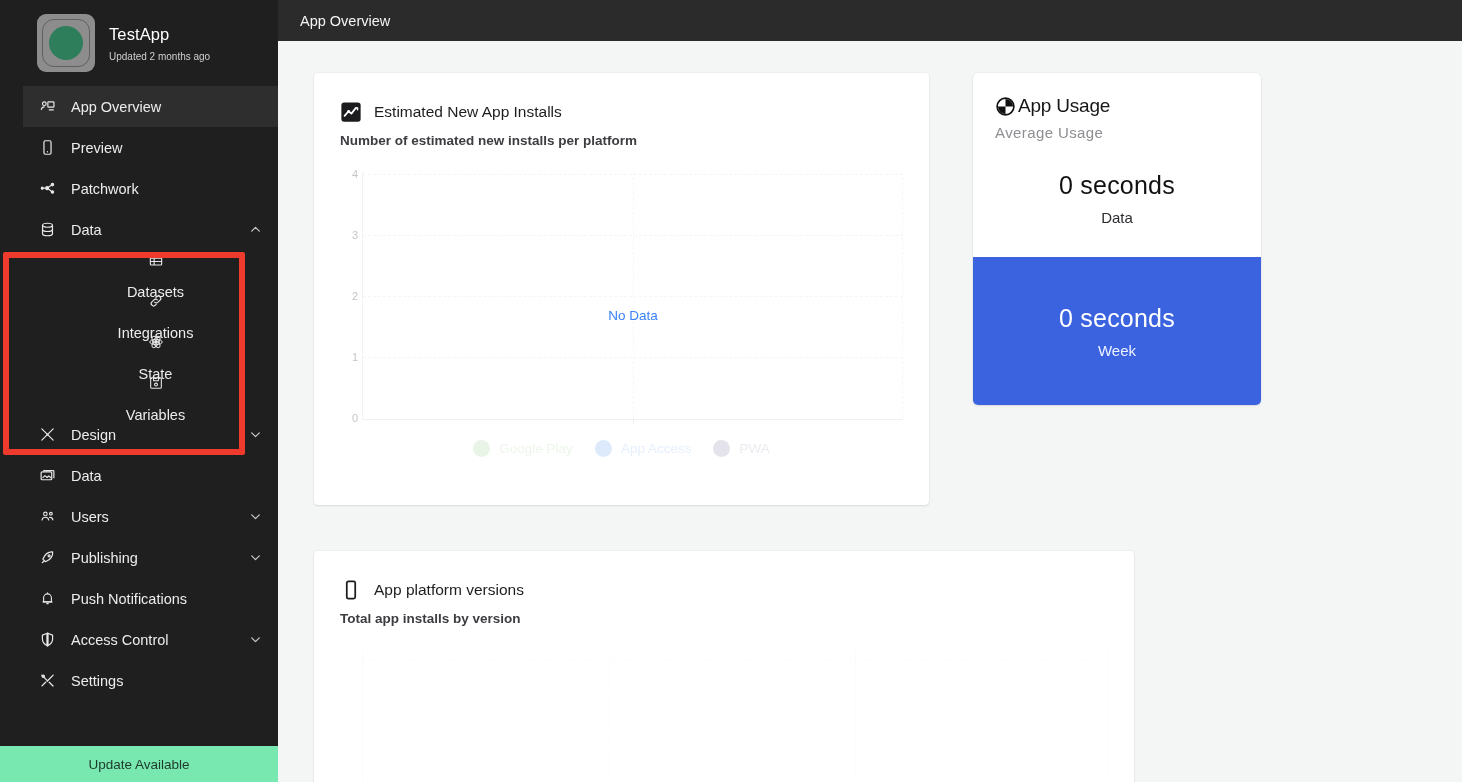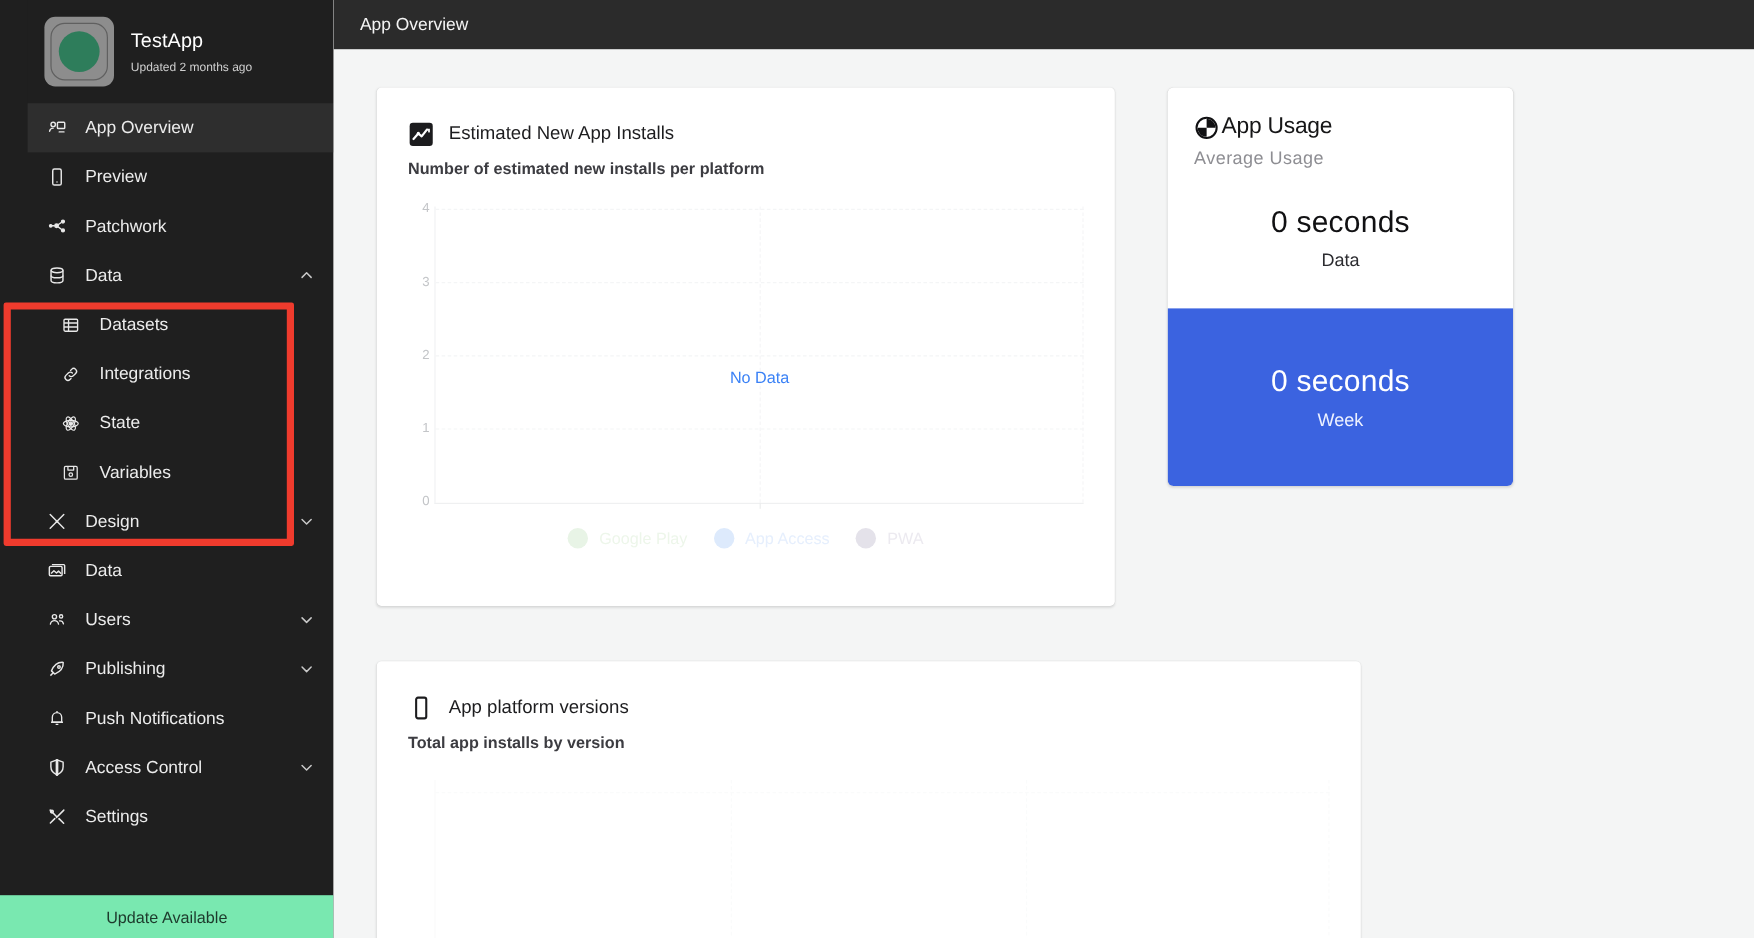--- a/index.html
+++ b/index.html
@@ -53,21 +53,21 @@
   }
   .nav-ico svg { width: 17px; height: 17px; display: block; }
   .nav-label { flex: 1 1 auto; white-space: nowrap; }
   .chev {
     width: 13px; height: 13px; flex: 0 0 13px; color: #c9c9c9;
     display: flex; align-items: center; justify-content: center;
   }
   .chev svg { width: 13px; height: 13px; }
 
   .subnav { display: flex; flex-direction: column; }
-  .subnav .nav-item { padding-left: 26px; height: 41px; font-size: 14.5px; }
+  .subnav .nav-item { padding-left: 26px; height: 41px; font-size: 14.5px; flex-direction: column; }
   .subnav .nav-ico svg { width: 16px; height: 16px; }
 
   
   .annot-box {
     position: absolute; left: 3px; top: 252px;
     width: 242px; height: 203px;
     border: 6px solid #ef3b2d; border-radius: 2px;
     pointer-events: none; z-index: 30;
   }
 

